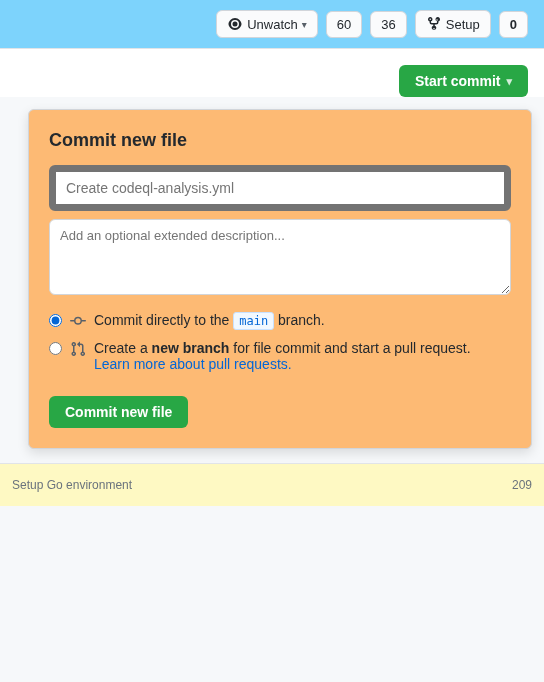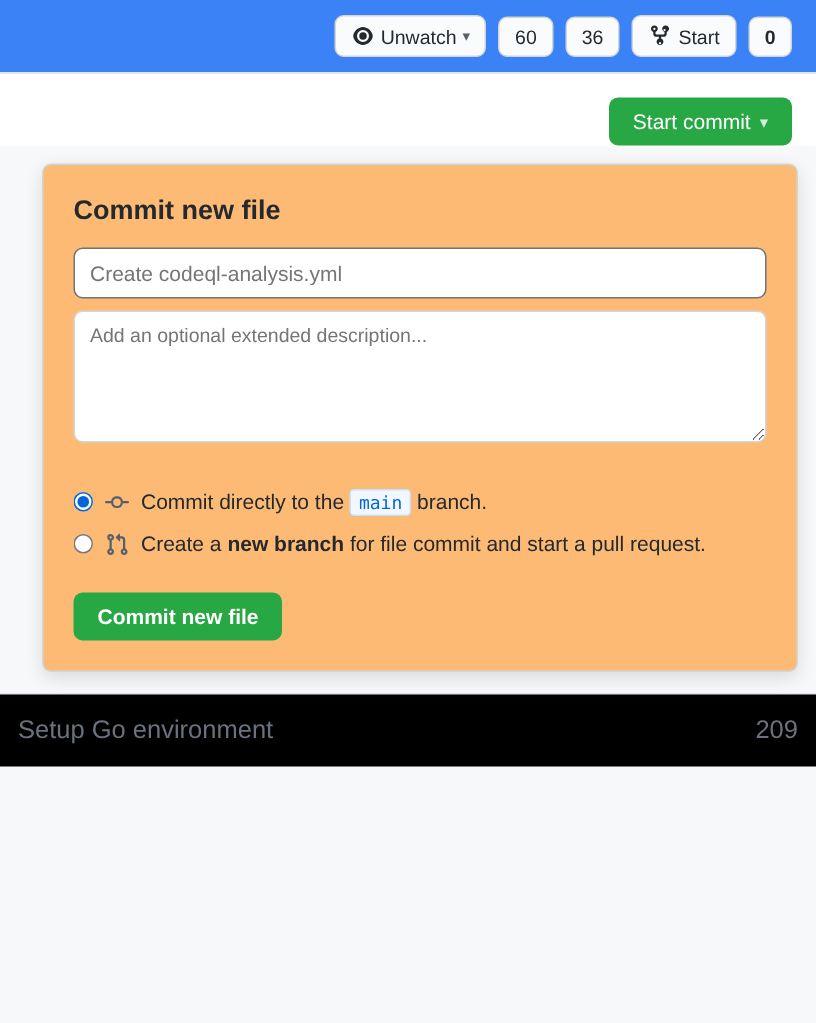--- a/index.html
+++ b/index.html
@@ -8,21 +8,21 @@
       font-size: 14px;
       background: #f6f8fa;
       width: 544px;
       min-height: 682px;
       overflow: hidden;
       position: relative;
     }
 
     
     .top-bar {
-      background: #3b82f6;
+      background: #7dd3fc;
       border-bottom: 1px solid #e1e4e8;
       padding: 10px 16px;
       display: flex;
       justify-content: flex-end;
       align-items: center;
       gap: 8px;
     }
 
     .repo-btn {
       display: inline-flex;
@@ -60,21 +60,21 @@
     .start-commit-btn {
       display: inline-flex;
       align-items: center;
       gap: 6px;
       background: #28a745;
       color: #fff;
       border: none;
       border-radius: 6px;
       padding: 8px 16px;
       font-size: 14px;
-      font-weight: 400;
+      font-weight: 700;
       cursor: pointer;
     }
     .start-commit-btn .btn-chevron {
       font-size: 11px;
       opacity: 0.8;
     }
 
     
     .modal-panel {
       margin: 12px 12px 0 28px;
@@ -87,45 +87,45 @@
 
     .modal-title {
       font-size: 18px;
       font-weight: 600;
       color: #24292e;
       margin-bottom: 14px;
     }
 
     .commit-message-input {
       width: 100%;
-      border: 1px solid #737373;
+      border: 7px solid #737373;
       border-radius: 6px;
       padding: 8px 10px;
       font-size: 14px;
       color: #24292e;
       outline: none;
       margin-bottom: 8px;
     }
 
     .description-textarea {
       width: 100%;
-      height: 88px;
+      height: 76px;
       border: 1px solid #d1d5da;
       border-radius: 6px;
       padding: 8px 10px;
       font-size: 13px;
       color: #6a737d;
       resize: vertical;
       outline: none;
       font-family: inherit;
     }
 
     
     .radio-section {
-      margin-top: 28px;
+      margin-top: 14px;
     }
 
     .radio-option {
       display: flex;
       align-items: flex-start;
       gap: 8px;
       margin-bottom: 10px;
       color: #24292e;
       font-size: 14px;
     }
@@ -179,22 +179,22 @@
       padding: 8px 16px;
       font-size: 14px;
       font-weight: 600;
       cursor: pointer;
     }
 
     
     .bottom-bar {
       padding: 14px 12px;
       color: #6a737d;
-      font-size: 17px;
-      background: #000000;
+      font-size: 12px;
+      background: #fef9c3;
       border-top: 1px solid #e1e4e8;
       margin-top: 14px;
       display: flex;
       align-items: center;
       justify-content: space-between;
     }
 
     
   </style>
 </head>
@@ -209,21 +209,21 @@
     <span class="chevron">▾</span>
   </button>
   <span class="repo-btn" style="cursor:default; font-weight:400;">60</span>
 
   <span class="repo-btn" style="cursor:default; font-weight:400;">36</span>
 
   <button class="repo-btn">
     <svg width="16" height="16" viewBox="0 0 16 16" fill="currentColor">
       <path d="M5 3.25a.75.75 0 11-1.5 0 .75.75 0 011.5 0zm0 2.122a2.25 2.25 0 10-1.5 0v.878A2.25 2.25 0 005.75 8.5h1.5v1.128a2.251 2.251 0 101.5 0V8.5h1.5a2.25 2.25 0 002.25-2.25v-.878a2.25 2.25 0 10-1.5 0v.878a.75.75 0 01-.75.75h-4.5A.75.75 0 015 6.25v-.878zm3.75 7.378a.75.75 0 11-1.5 0 .75.75 0 011.5 0zm3-8.75a.75.75 0 11-1.5 0 .75.75 0 011.5 0z"></path>
     </svg>
-    <span>Start</span>
+    <span>Setup</span>
   </button>
   <span class="repo-btn" style="cursor:default; font-weight:600;">0</span>
 </div>
 
 <div class="content-area">
 
   <div class="commit-btn-area">
     <button class="start-commit-btn">
       <span>Start commit</span>
       <span class="btn-chevron">▾</span>
@@ -257,20 +257,21 @@
         <input type="radio" name="commit-target" style="">
 
         <svg class="git-icon" viewBox="0 0 16 16" fill="#586069">
           <path d="M7.177 3.073L9.573.677A.25.25 0 0110 .854v4.792a.25.25 0 01-.427.177L7.177 3.427a.25.25 0 010-.354zM3.75 2.5a.75.75 0 100 1.5.75.75 0 000-1.5zm-2.25.75a2.25 2.25 0 113 2.122v5.256a2.251 2.251 0 11-1.5 0V5.372A2.25 2.25 0 011.5 3.25zM11 2.5h-1V4h1a1 1 0 011 1v5.628a2.251 2.251 0 101.5 0V5A2.5 2.5 0 0011 2.5zm1 10.25a.75.75 0 111.5 0 .75.75 0 01-1.5 0zM3.75 12a.75.75 0 100 1.5.75.75 0 000-1.5z"></path>
         </svg>
         <span class="option-text">
           <span>Create a</span>
           <span> </span><span class="bold">new branch</span>
           <span> </span><span>for file commit and start a pull request.</span>
           <br>
+          <a href="#">Learn more about pull requests.</a>
         </span>
       </div>
 
     </div>
 
     <button class="commit-file-btn">
       <span>Commit new file</span>
     </button>
   </div>
 

